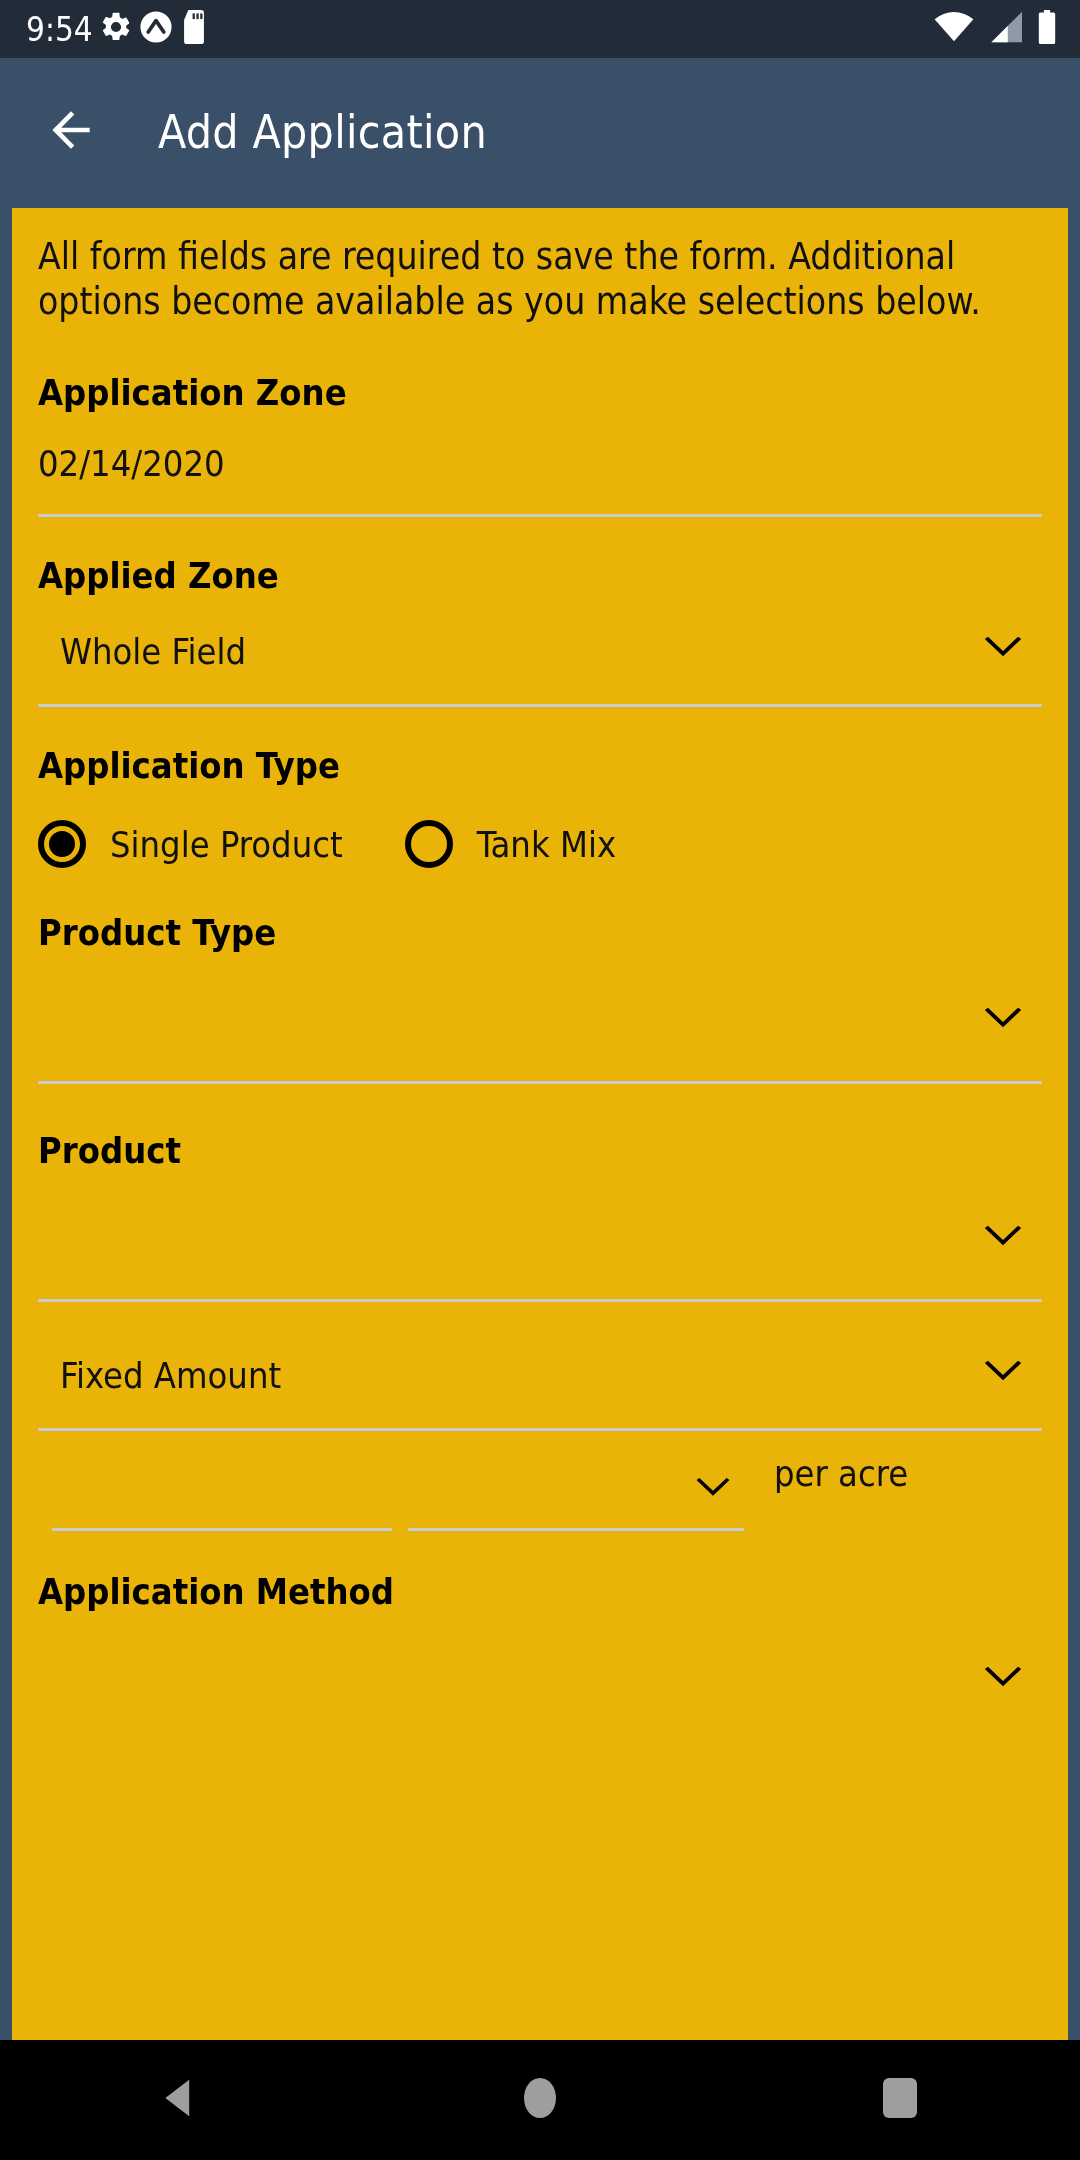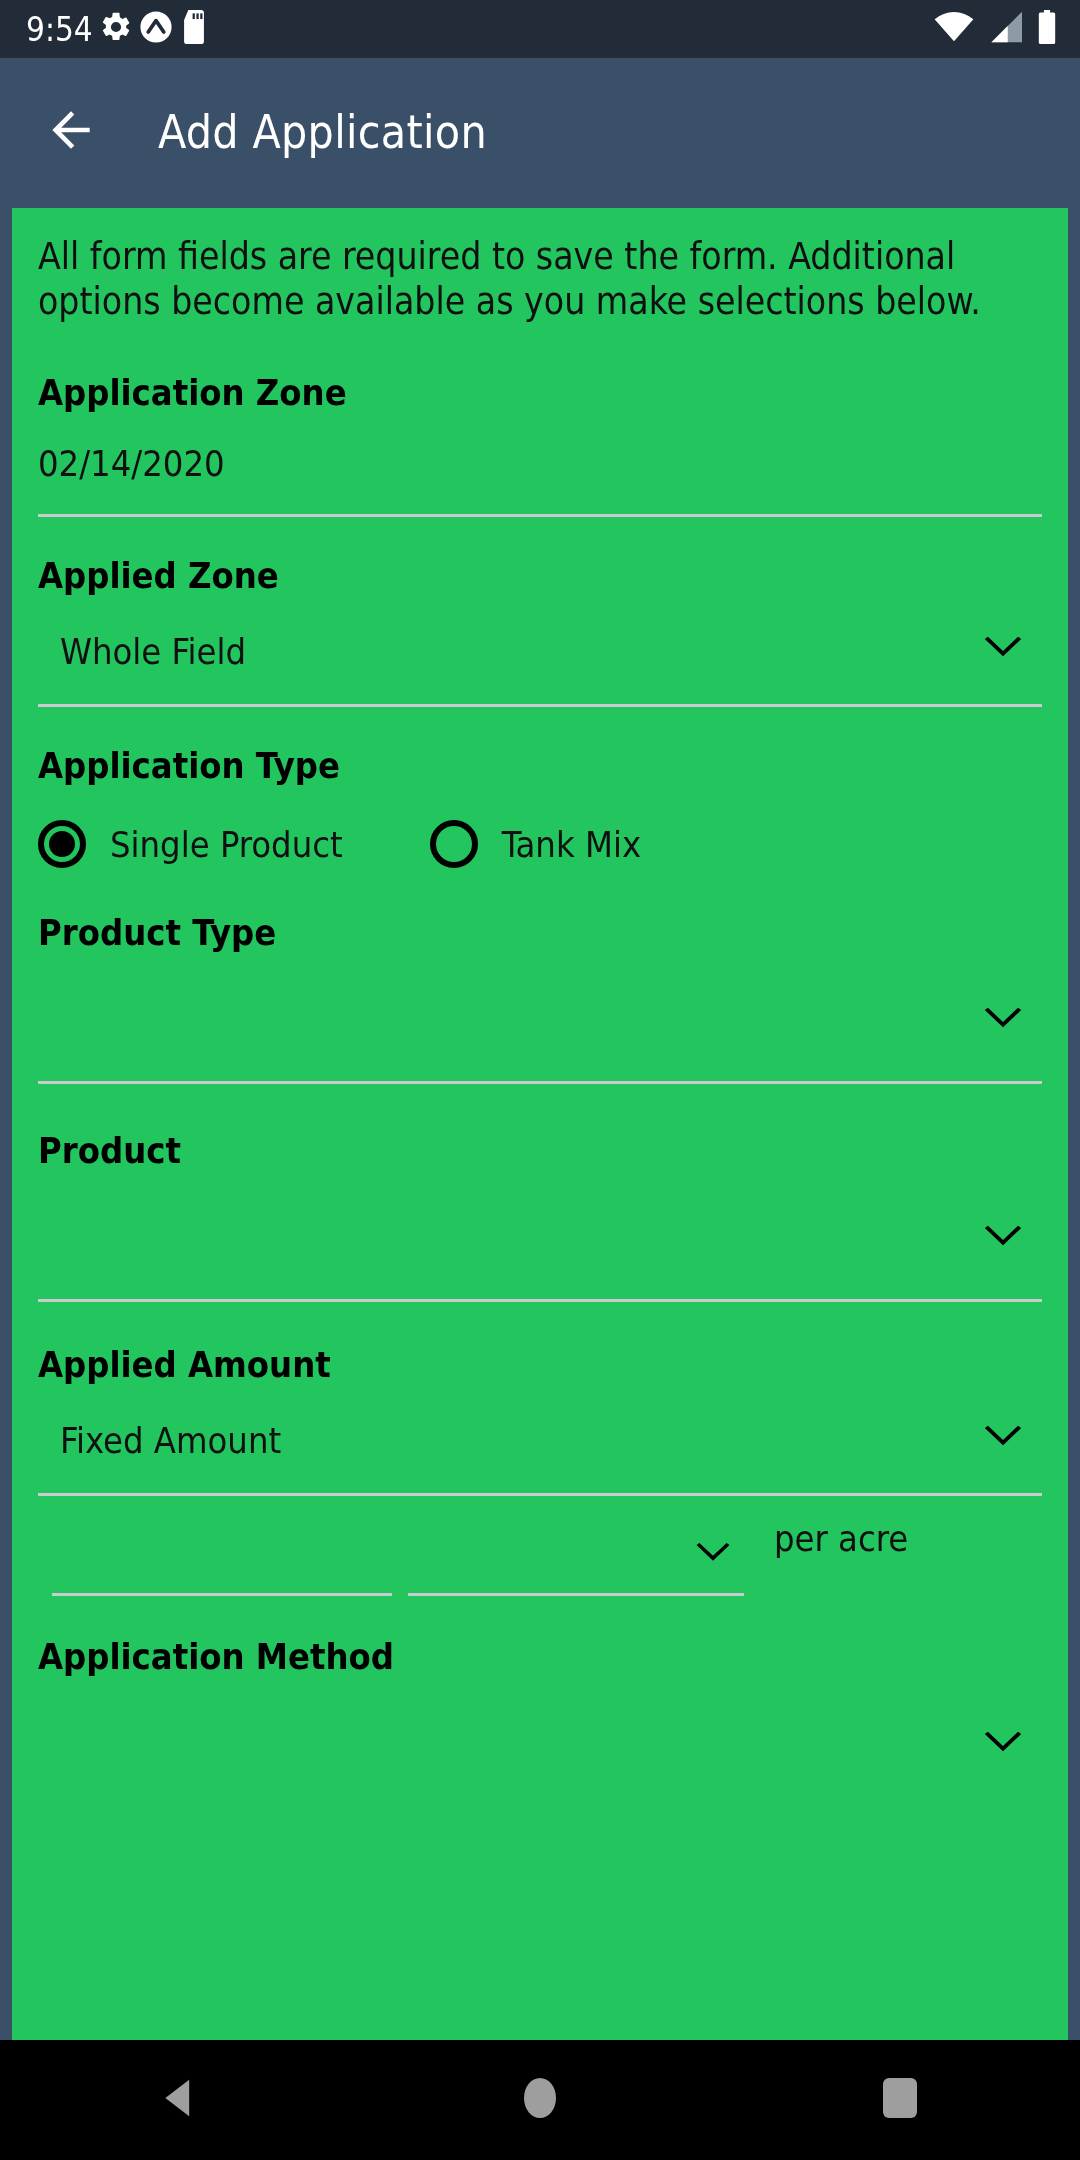--- a/index.html
+++ b/index.html
@@ -81,21 +81,21 @@
     white-space: nowrap;
   }
 
   
   .content-card {
     position: absolute;
     top: 208px;
     left: 12px;
     width: 1056px;
     height: 1832px;
-    background: #22c55e;
+    background: #eab308;
     box-sizing: border-box;
     padding: 0 26px;
     overflow: hidden;
   }
 
   .intro-text {
     font-size: 37px;
     line-height: 1.22;
     color: #101010;
     padding-top: 26px;
@@ -300,21 +300,21 @@
           <svg width="42" height="30" viewBox="0 0 24 14">
             <path fill="#000000" d="M1.6 1.3 12 11.2 22.4 1.3 20.6 0 12 8.1 3.4 0z"></path>
           </svg>
         </span>
       </div>
       <div class="divider" style="margin-top:22px;"></div>
     </div>
 
     <div class="group" style="margin-top:38px;">
       <div class="label">Application Type</div>
-      <div class="radio-row" style="margin-top:34px;gap:25px;">
+      <div class="radio-row" style="margin-top:34px;">
         <div class="radio-option">
           <span class="radio-outer">
             <span class="radio-inner"></span>
           </span>
           <span class="radio-label">Single Product</span>
         </div>
         <div class="radio-option" style="margin-left:62px;">
           <span class="radio-outer"></span>
           <span class="radio-label">Tank Mix</span>
         </div>
@@ -341,21 +341,20 @@
         <span class="chev">
           <svg width="42" height="30" viewBox="0 0 24 14">
             <path fill="#000000" d="M1.6 1.3 12 11.2 22.4 1.3 20.6 0 12 8.1 3.4 0z"></path>
           </svg>
         </span>
       </div>
       <div class="divider" style="margin-top:28px;"></div>
     </div>
 
     <div class="group" style="margin-top:42px;">
-      <div class="label">Applied Amount</div>
       <div class="select-row" style="margin-top:24px;height:62px;">
         <span class="select-value">Fixed Amount</span>
         <span class="chev">
           <svg width="42" height="30" viewBox="0 0 24 14">
             <path fill="#000000" d="M1.6 1.3 12 11.2 22.4 1.3 20.6 0 12 8.1 3.4 0z"></path>
           </svg>
         </span>
       </div>
       <div class="divider" style="margin-top:22px;"></div>
 

